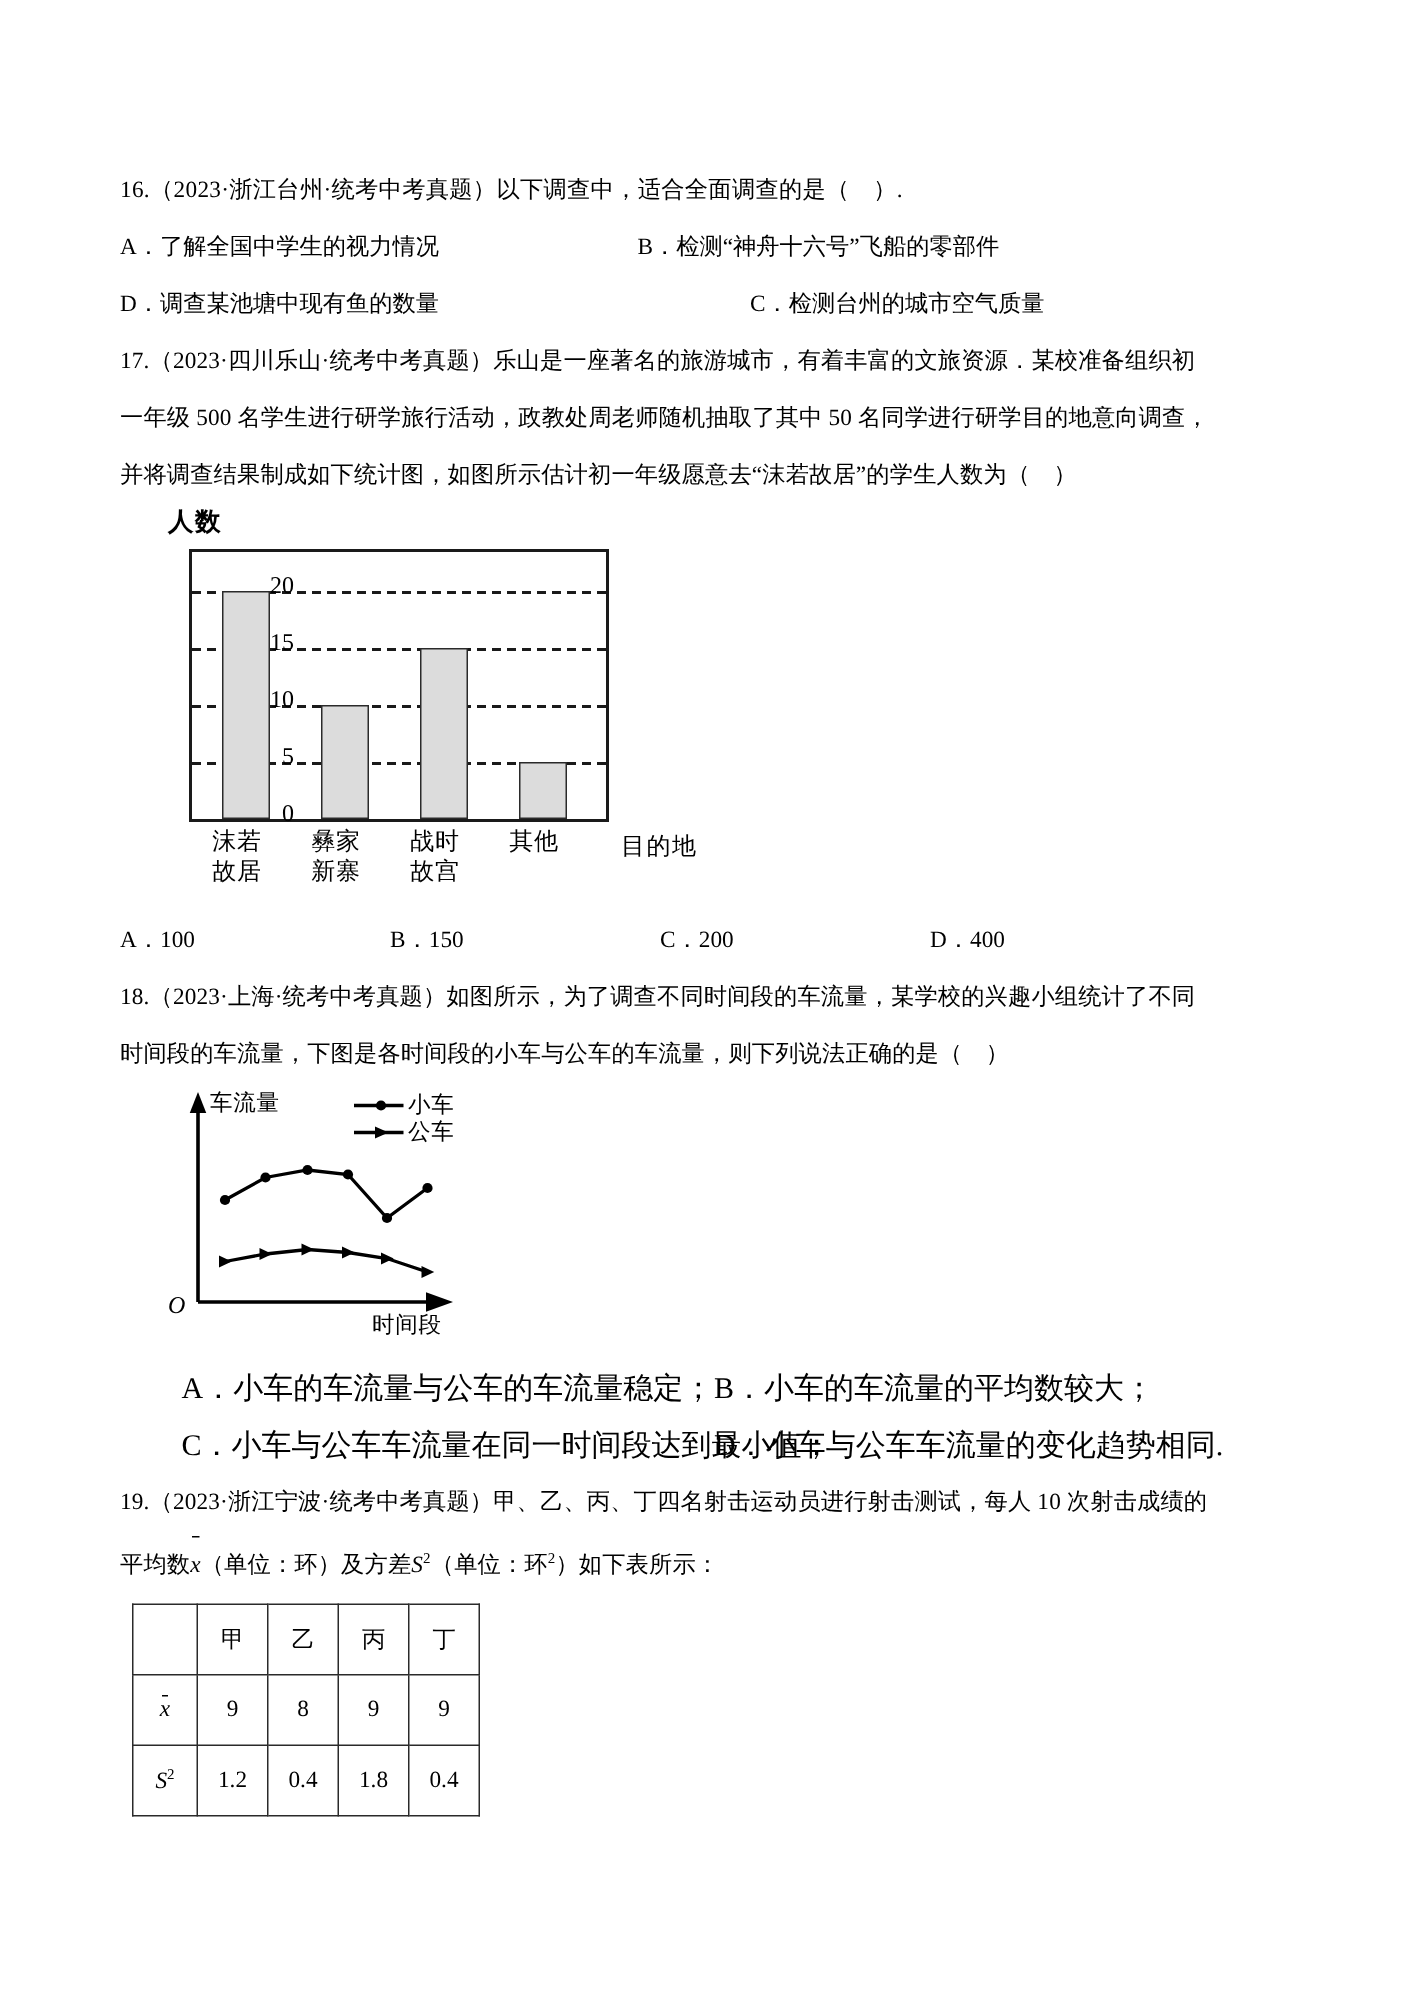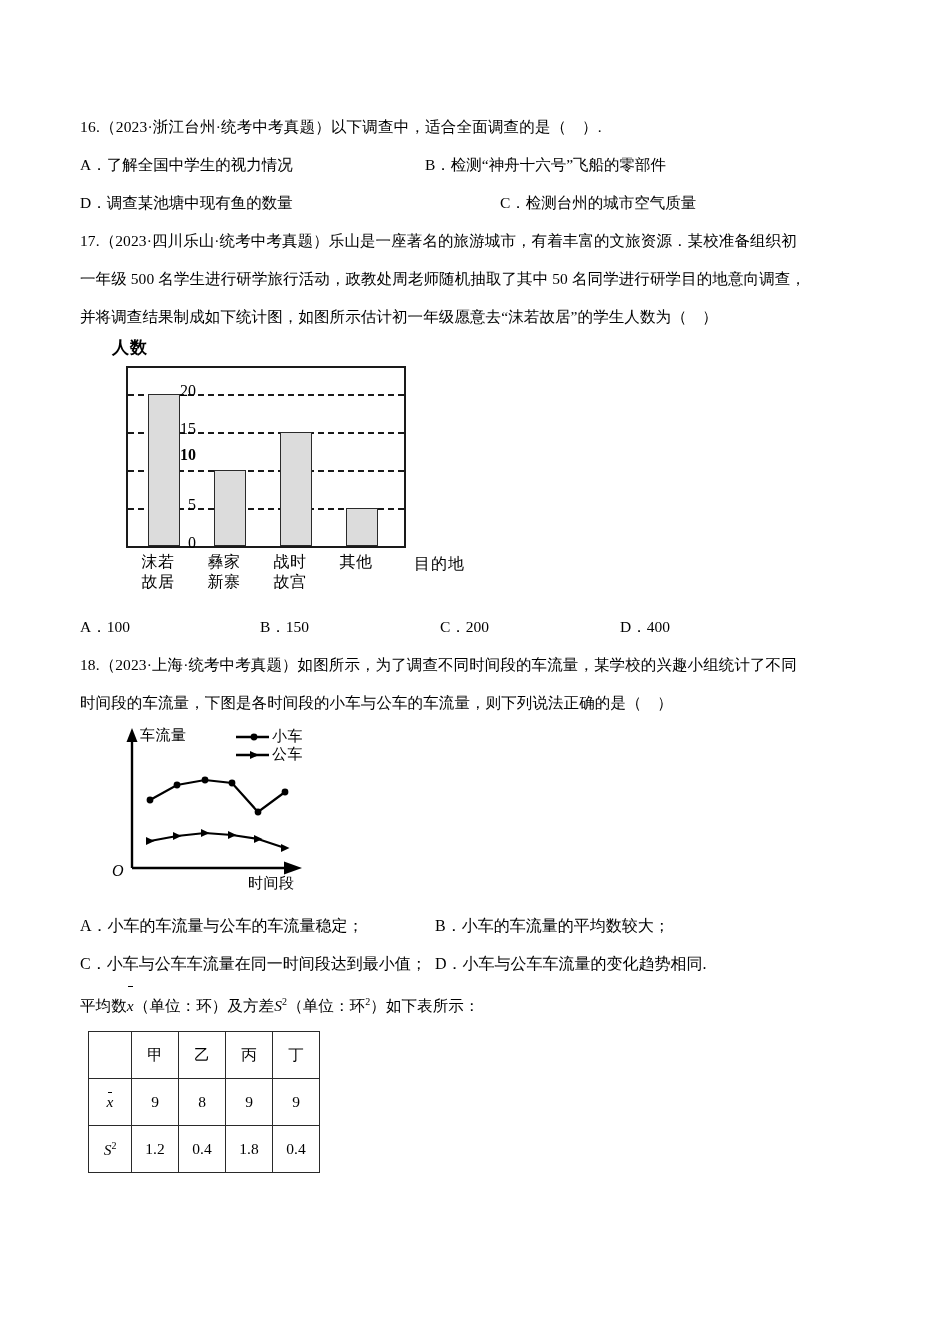--- a/index.html
+++ b/index.html
@@ -55,22 +55,23 @@
 
   .opts-4col {
     display: flex;
     font-size: 15.5px;
     line-height: 38px;
   }
   .opts-4col .opt { width: 180px; white-space: nowrap; }
 
   .opts-wide {
     display: flex;
-    font-size: 16px;
-    line-height: 38px;
+    font-size: 20px;
+    line-height: 38px;
+    margin-left: 41px;
   }
   .opts-wide .ow1 { width: 355px; white-space: nowrap; }
   .opts-wide .ow2 { white-space: nowrap; text-align: right; }
   .sup { font-size: 10px; vertical-align: super; }
   .ital { font-style: italic; font-family: "Liberation Serif", serif; }
   .ovl { position: relative; display: inline-block; }
   .ovl::before {
     content: "";
     position: absolute;
     left: 1px; right: 1px;
@@ -200,21 +201,21 @@
         <div class="bc-grid" style="top:140px;"></div>
 
         <div class="bc-bar" style="left:20px;  width:32px; height:152px;"></div>
         <div class="bc-bar" style="left:86px;  width:32px; height:76px;"></div>
         <div class="bc-bar" style="left:152px; width:32px; height:114px;"></div>
         <div class="bc-bar" style="left:218px; width:32px; height:38px;"></div>
       </div>
 
       <div class="bc-tick" style="top:56px;">20</div>
       <div class="bc-tick" style="top:94px;">15</div>
-      <div class="bc-tick" style="top:120px;font-weight:bold;">10</div>
+      <div class="bc-tick" style="top:132px;">10</div>
       <div class="bc-tick" style="top:170px;">5</div>
       <div class="bc-tick" style="top:208px;">0</div>
 
       <div class="bc-cat" style="left:36px;  top:216px;">
         <span>沫若</span><br>
         <span>故居</span>
       </div>
       <div class="bc-cat" style="left:102px; top:216px;">
         <span>彝家</span><br>
         <span>新寨</span>
@@ -284,20 +285,21 @@
     <div class="opts-wide">
       <div class="ow1">A．小车的车流量与公车的车流量稳定；</div>
       <div class="ow2">B．小车的车流量的平均数较大；</div>
     </div>
     <div class="opts-wide">
       <div class="ow1">C．小车与公车车流量在同一时间段达到最小值；</div>
       <div class="ow2">D．小车与公车车流量的变化趋势相同.</div>
     </div>
 
     <div class="qpara">
+      <span class="ln">19.（2023·浙江宁波·统考中考真题）甲、乙、丙、丁四名射击运动员进行射击测试，每人 10 次射击成绩的</span>
       <span class="ln"><span>平均数</span><span class="ovl ital">x</span><span>（单位：环）及方差</span><span class="ital">S</span><span class="sup">2</span><span>（单位：环</span><span class="sup">2</span><span>）如下表所示：</span></span>
     </div>
 
     <table class="stat-table">
       <tbody>
           <tr>
         <td class="corner rowhead"></td>
         <td>甲</td>
         <td>乙</td>
         <td>丙</td>

